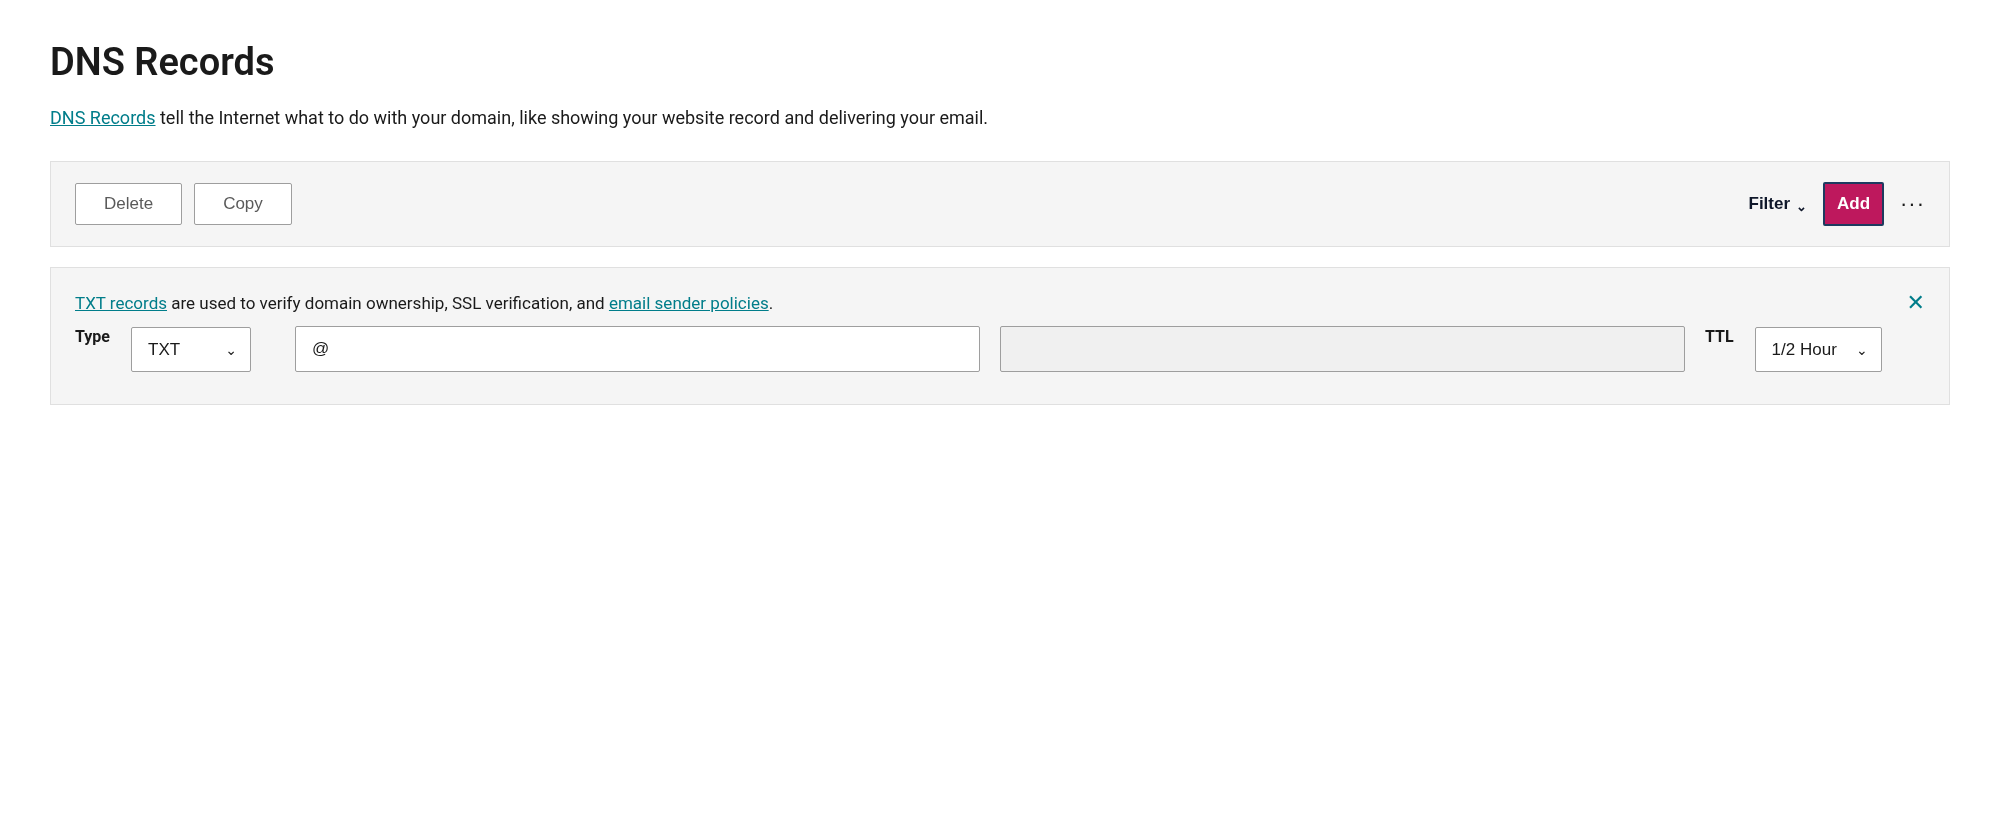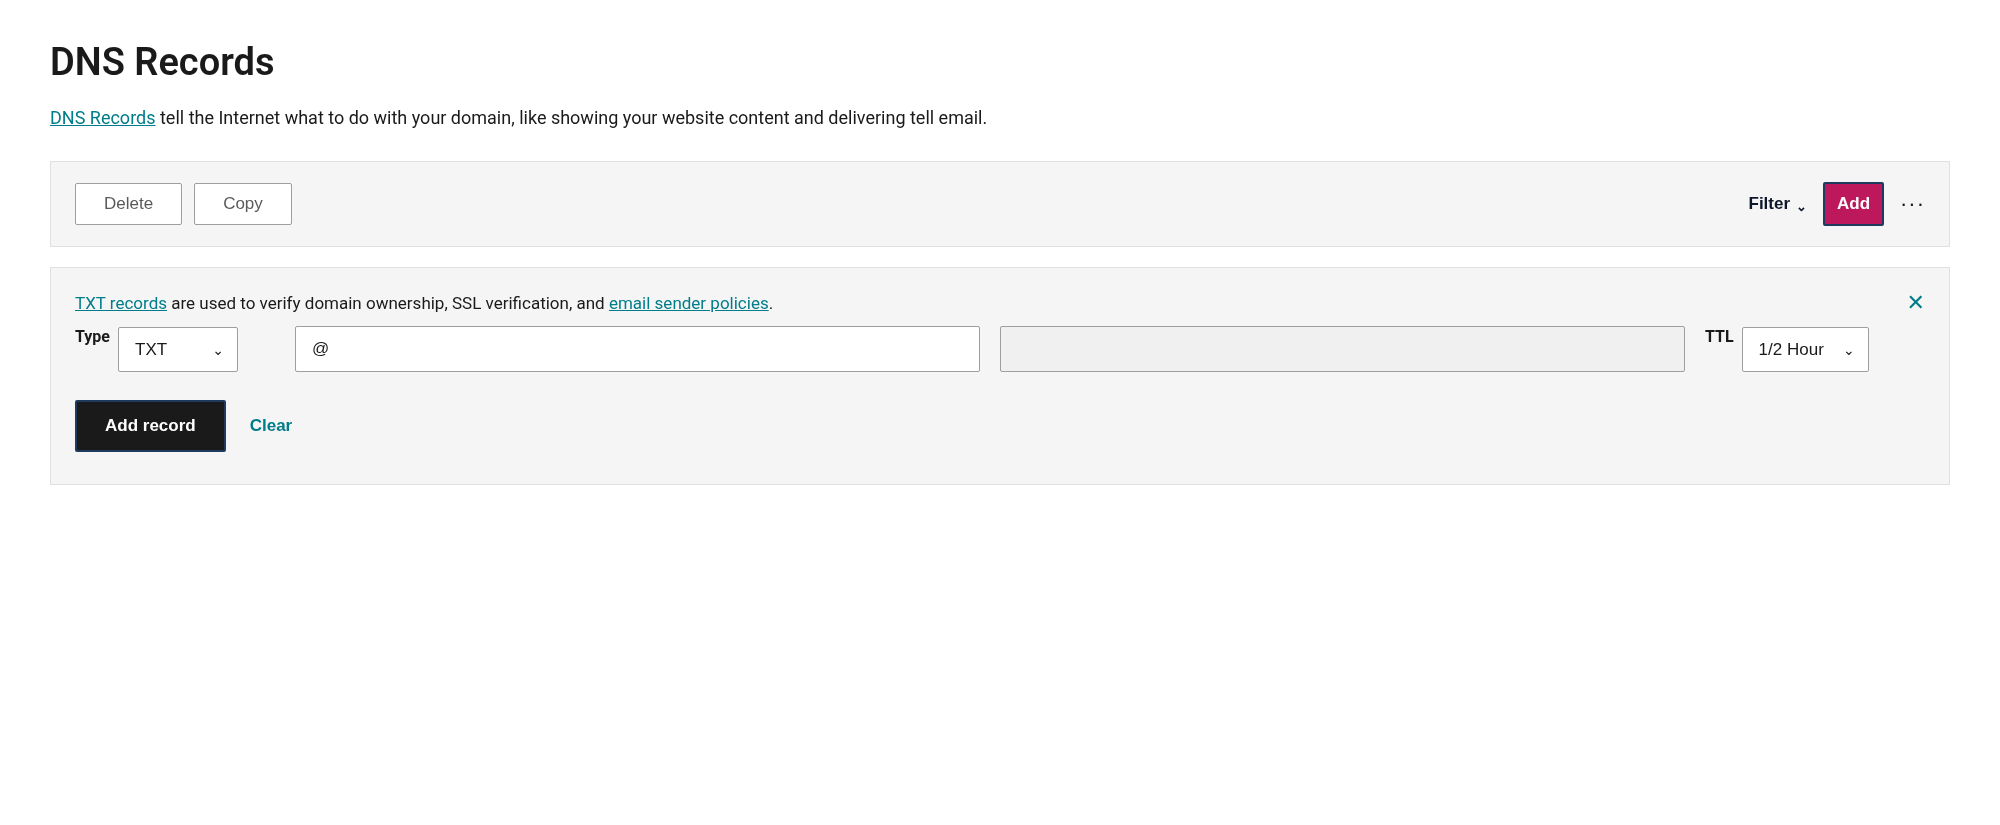--- a/index.html
+++ b/index.html
@@ -156,20 +156,21 @@
       color: #1a1a1a;
     }
 
     .required-star {
       color: #cc0000;
       margin-left: 3px;
     }
 
     .select-wrapper {
       position: relative;
+      margin-left: 13px;
     }
 
     .select-wrapper select {
       appearance: none;
       -webkit-appearance: none;
       background: #ffffff;
       border: 1.5px solid #9e9e9e;
       padding: 12px 40px 12px 16px;
       font-size: 17px;
       color: #1a1a1a;
@@ -231,21 +232,21 @@
       cursor: pointer;
       text-decoration: none;
     }
   </style>
 </head>
 <body>
 
 <h1 class="page-title">DNS Records</h1>
 
 <p class="description">
-  <a>DNS Records</a><span> tell the Internet what to do with your domain, like showing your website content and delivering tell email.</span>
+  <a>DNS Records</a><span> tell the Internet what to do with your domain, like showing your website record and delivering your email.</span>
 </p>
 
 <div class="toolbar">
   <div class="toolbar-left">
     <button class="btn-outline">Delete</button>
     <button class="btn-outline">Copy</button>
   </div>
   <div class="toolbar-right">
     <button class="filter-btn">
       <span>Filter</span>
@@ -302,18 +303,14 @@
           <option>8 Hours</option>
           <option>12 Hours</option>
           <option>1 Day</option>
         </select>
         <span class="chevron">⌄</span>
       </div>
     </div>
 
   </div>
 
-  <div class="form-actions">
-    <button class="btn-add-record">Add record</button>
-    <button class="btn-clear">Clear</button>
-  </div>
 
 </div>
 
 </body></html>

